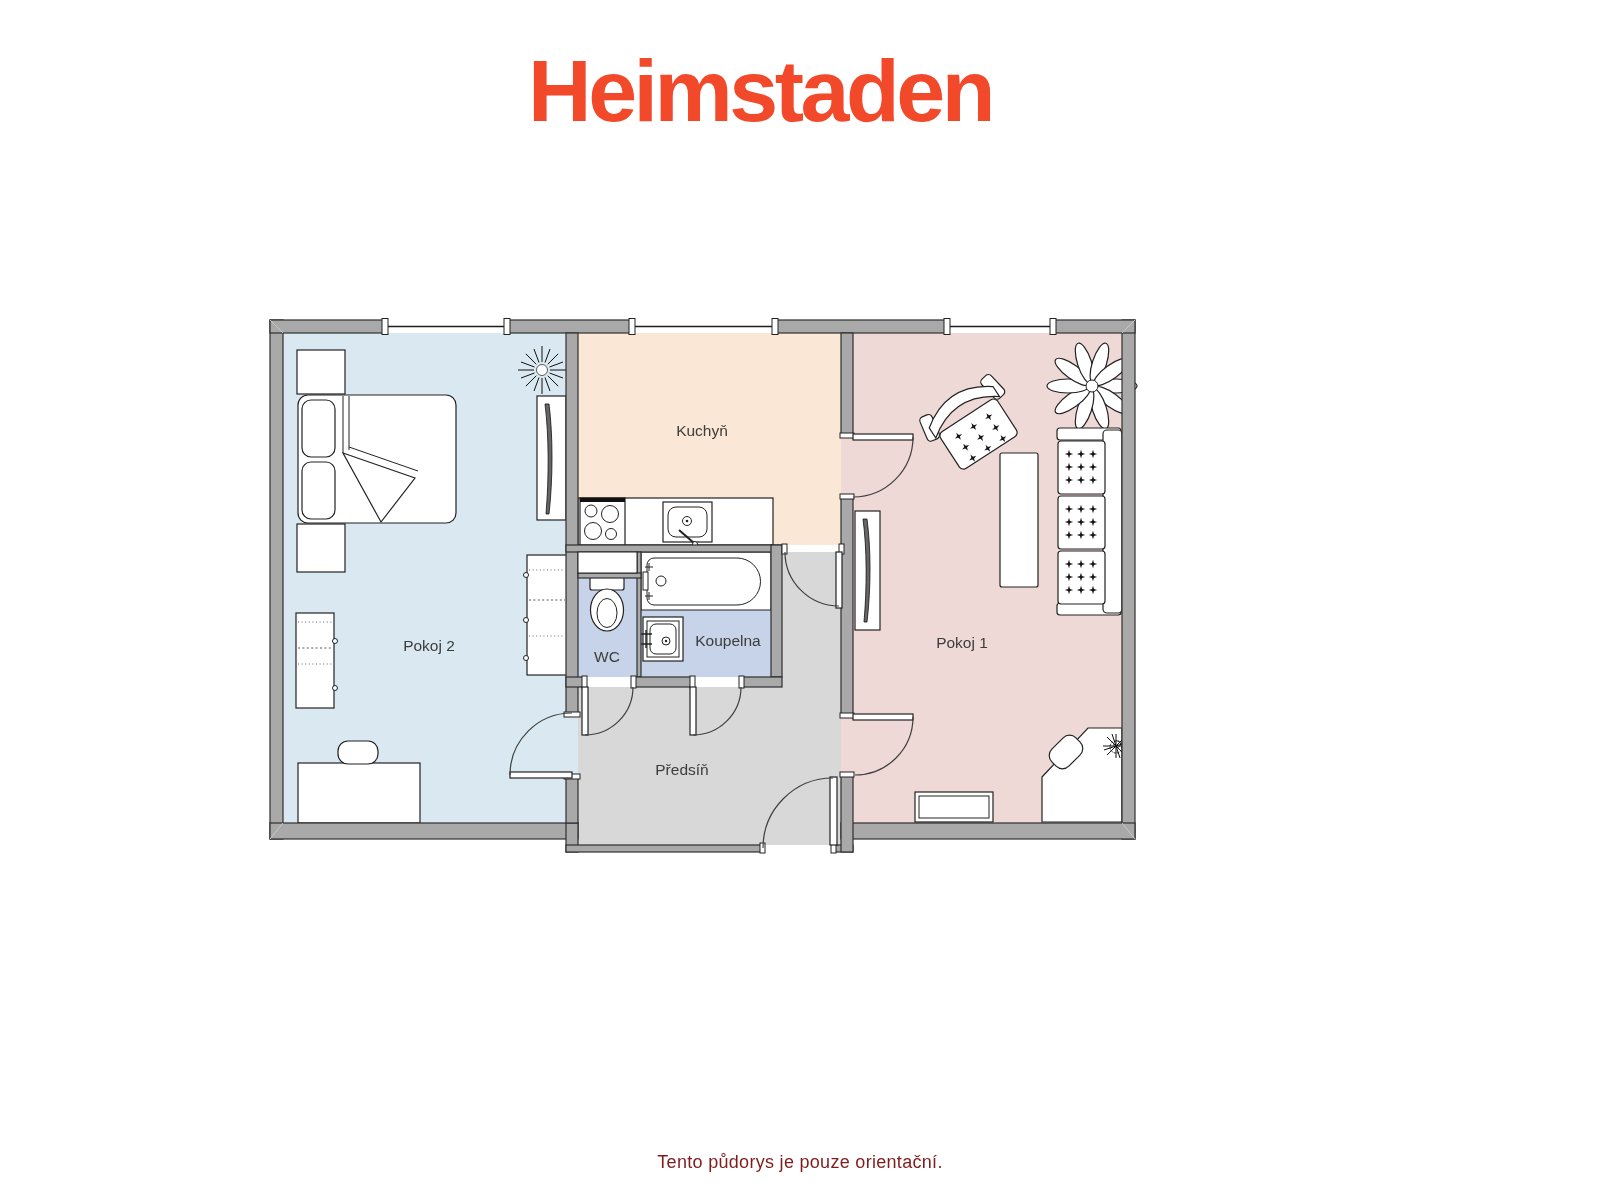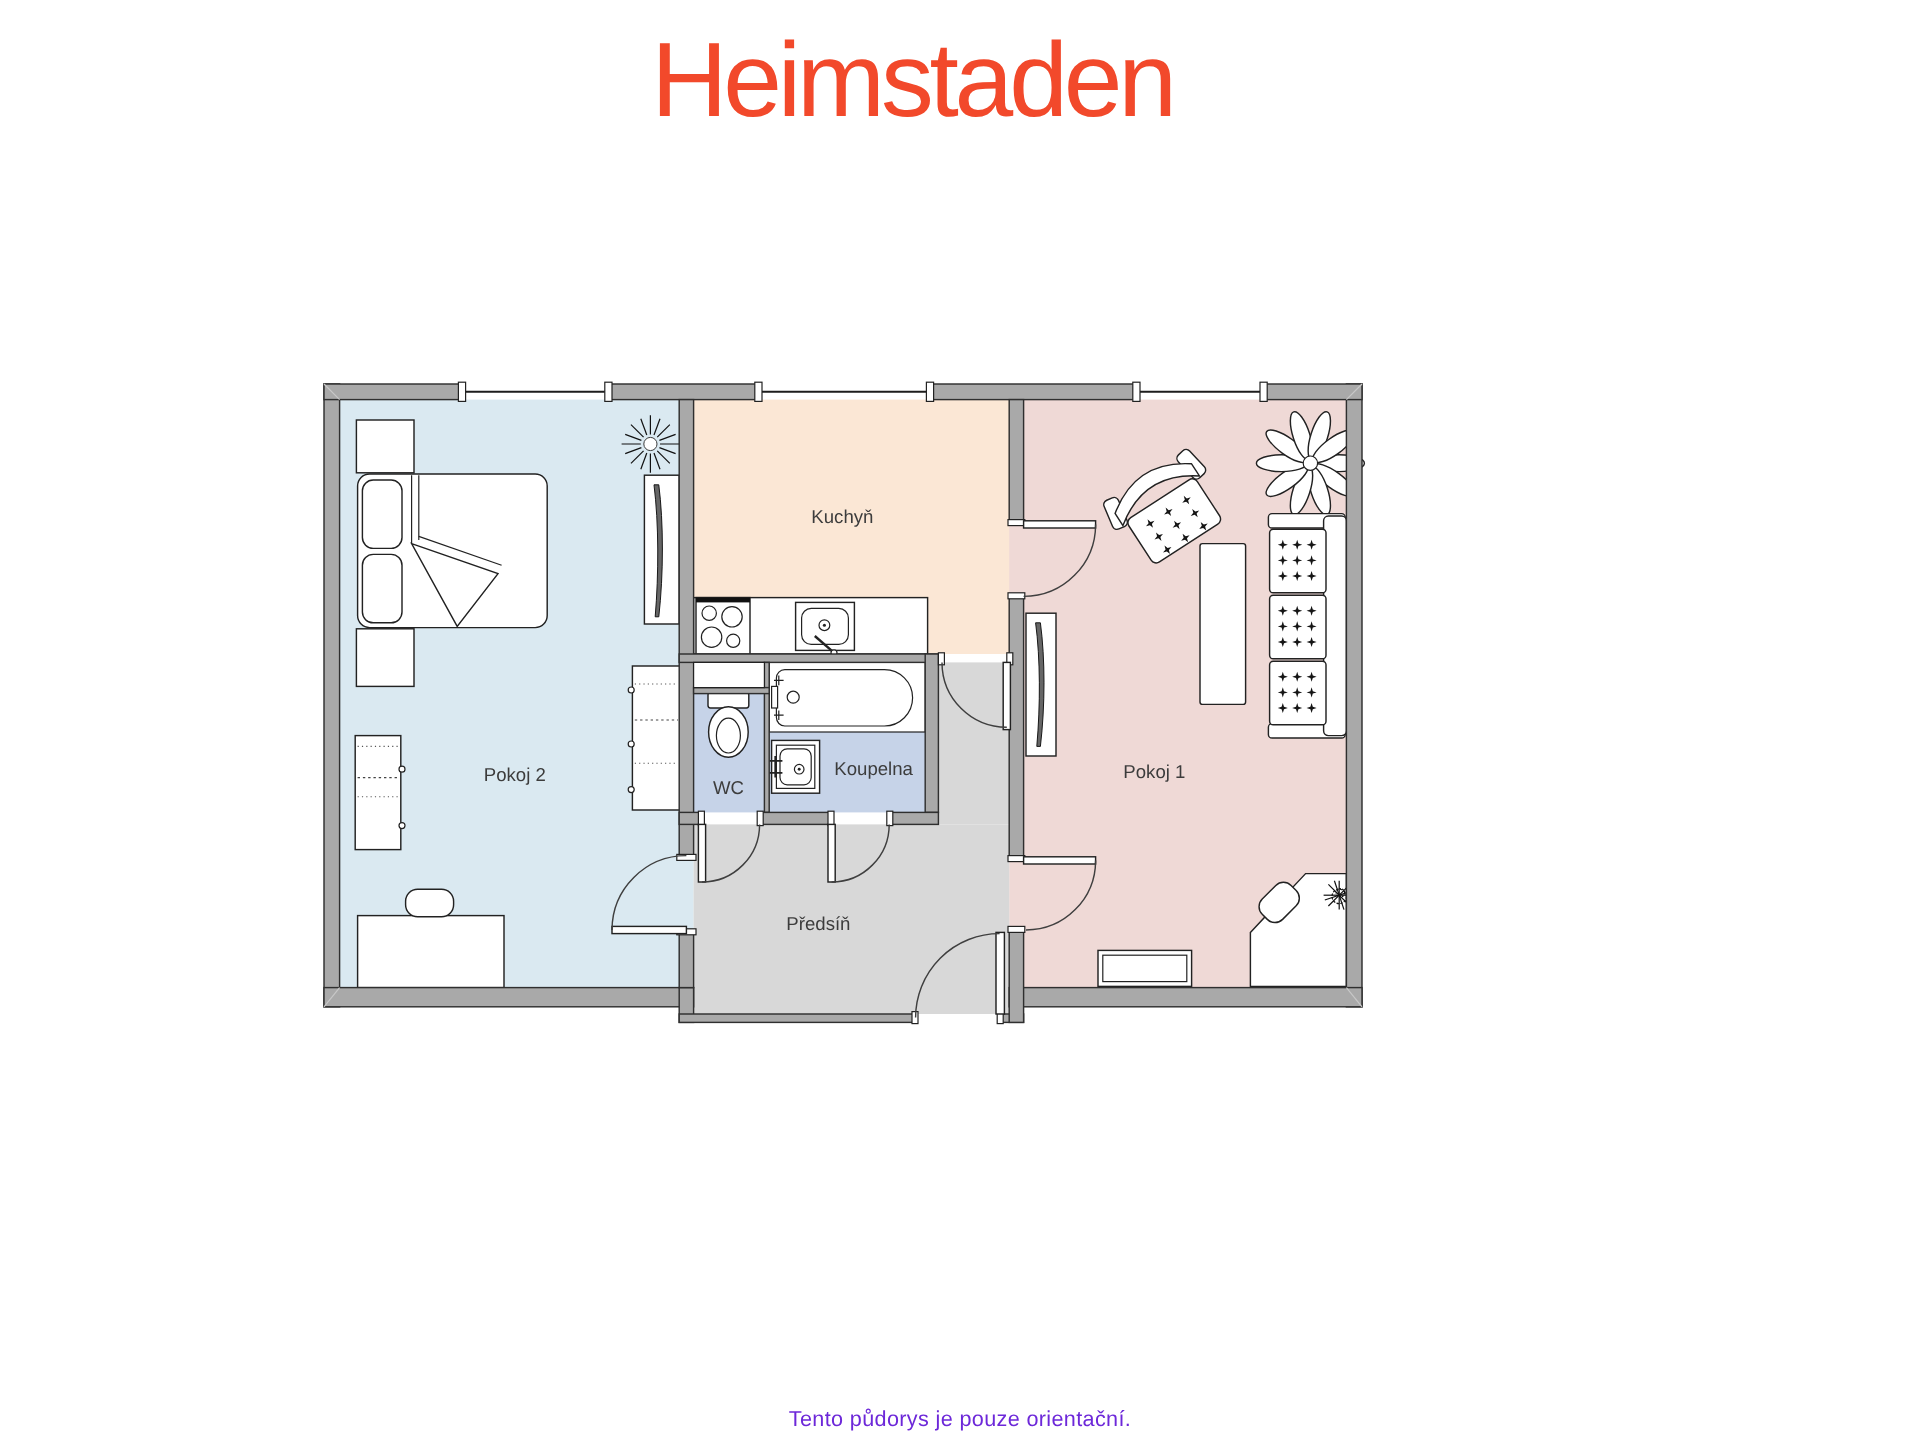--- a/index.html
+++ b/index.html
@@ -1,20 +1,20 @@
 <!DOCTYPE html>
 <html><head>
 <meta charset="utf-8">
 <style>
   html,body{margin:0;padding:0;background:#ffffff;}
   body{position:relative;width:1600px;height:1200px;font-family:"Liberation Sans",sans-serif;overflow:hidden;}
-  .logo{position:absolute;top:16px;left:760px;transform:translateX(-50%);
-        font-size:88px;font-weight:normal;letter-spacing:-3.5px;white-space:nowrap;}
+  .logo{position:absolute;top:40px;left:760px;transform:translateX(-50%);
+        font-size:88px;font-weight:bold;letter-spacing:-3.5px;white-space:nowrap;}
   .footer{position:absolute;left:800px;top:1152px;transform:translateX(-50%);
-        font-size:18px;color:#6d28d9;letter-spacing:.3px;white-space:nowrap;margin-top:20px;}
+        font-size:18px;color:#7f1d1d;letter-spacing:.3px;white-space:nowrap;}
   .plan{position:absolute;left:268px;top:312px;}
   .wall{stroke:#2f2f2f;stroke-width:1.2;}
   .furn{fill:#ffffff;stroke:#222222;stroke-width:1.2;}
   .thin{fill:none;stroke:#222222;stroke-width:1;}
   .arc{fill:none;stroke:#3f3f3f;stroke-width:1.2;}
   .cap{fill:#ffffff;stroke:#222222;stroke-width:1;}
   .leaf{fill:#ffffff;stroke:#222222;stroke-width:1.2;}
   .winline{stroke:#1d1d1d;stroke-width:1.6;}
   .dash{fill:none;stroke:#444;stroke-width:.9;stroke-dasharray:2,2.4;}
   .dots{fill:none;stroke:#555;stroke-width:.9;stroke-dasharray:1,2.6;}

